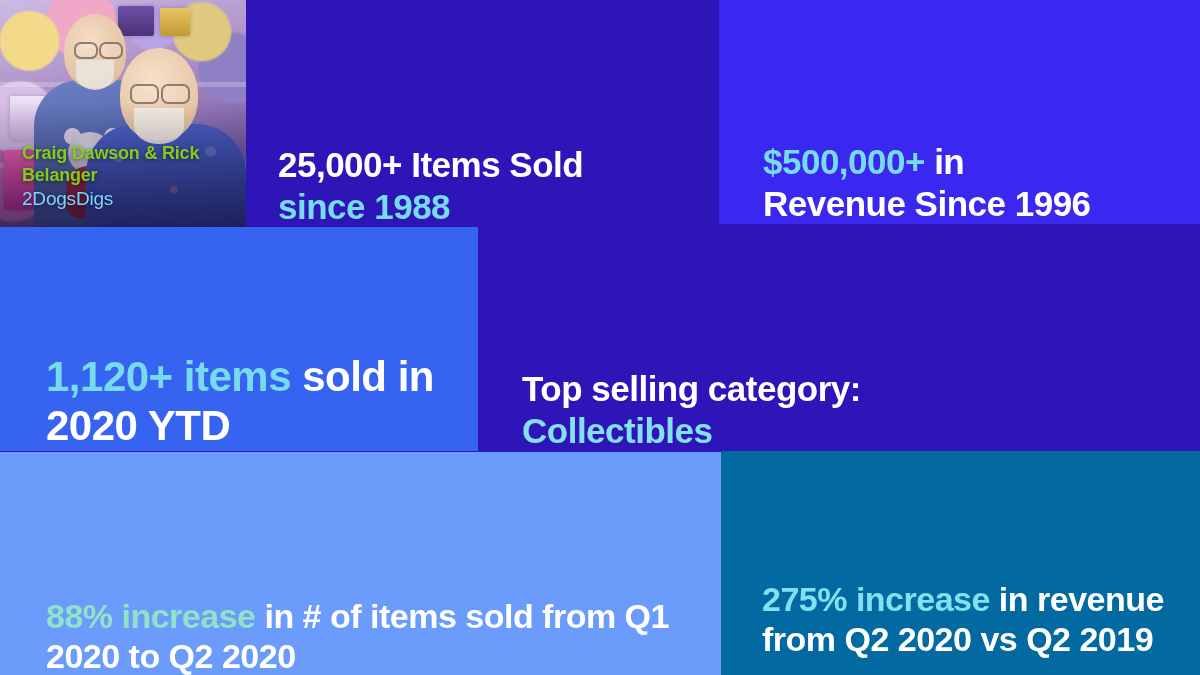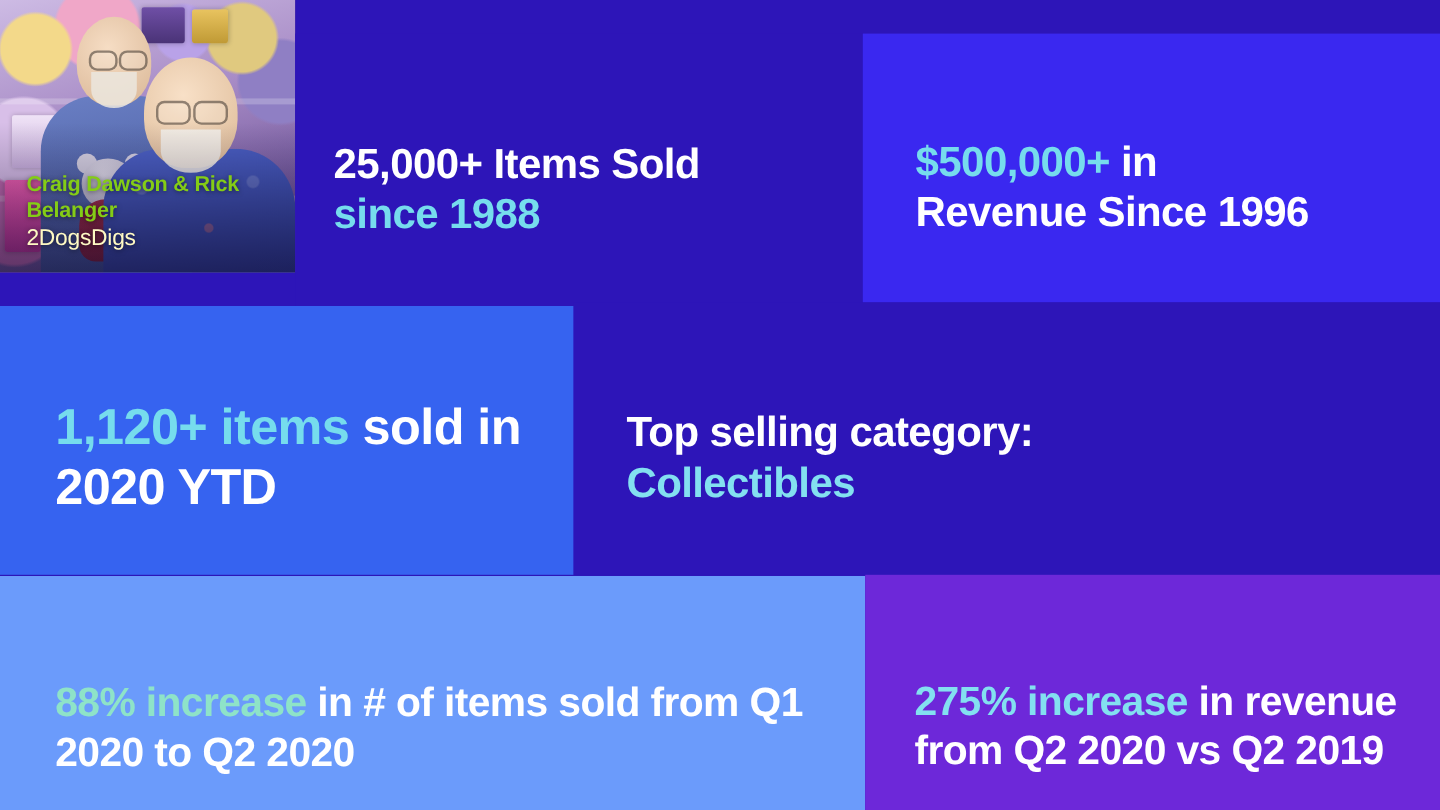--- a/index.html
+++ b/index.html
@@ -21,22 +21,21 @@
     background: #2d15b8;
     overflow: hidden;
   }
 
   
   .panel {
     position: absolute;
     box-sizing: border-box;
     display: flex;
     flex-direction: column;
-    justify-content: center;
-    margin-top: 28px;
+    justify-content: flex-end;
   }
   .panel .headline {
     margin: 0;
     font-weight: bold;
     letter-spacing: -0.5px;
     line-height: 1.18;
   }
 
   
   #panel-items-sold {
@@ -89,22 +88,22 @@
     background: #6b9bfb;
     padding: 29px 40px 0 46px;
   }
   #panel-items-increase .headline { font-size: 34px; }
 
   #panel-revenue-increase {
     left: 721px;
     top: 451px;
     width: 479px;
     height: 224px;
-    background: #6d28d9;
-    padding: 29px 28px 0 41px;
+    background: #0369a1;
+    padding: 29px 28px 16px 41px;
   }
   #panel-revenue-increase .headline { font-size: 34px; }
 
   .hl-white { color: #ffffff; }
   .hl-accent { color: #76dced; }
   .hl-accent-mint { color: #8ee3c8; }
   .hl-accent-sky { color: #83e0f0; }
 
   
   #photo-tile {
@@ -238,21 +237,21 @@
     margin: 0;
     color: #84cc16;
     font-size: 18px;
     font-weight: bold;
     line-height: 1.2;
     letter-spacing: -0.2px;
     text-shadow: 0 1px 4px rgba(0,0,0,0.5);
   }
   #photo-caption .cap-handle {
     margin: 2px 0 0 0;
-    color: #fef9c3;
+    color: #7dd3fc;
     font-size: 19px;
     font-weight: normal;
     line-height: 1.2;
     letter-spacing: -0.2px;
     text-shadow: 0 1px 4px rgba(0,0,0,0.5);
   }
 </style>
 </head>
 <body>
 

